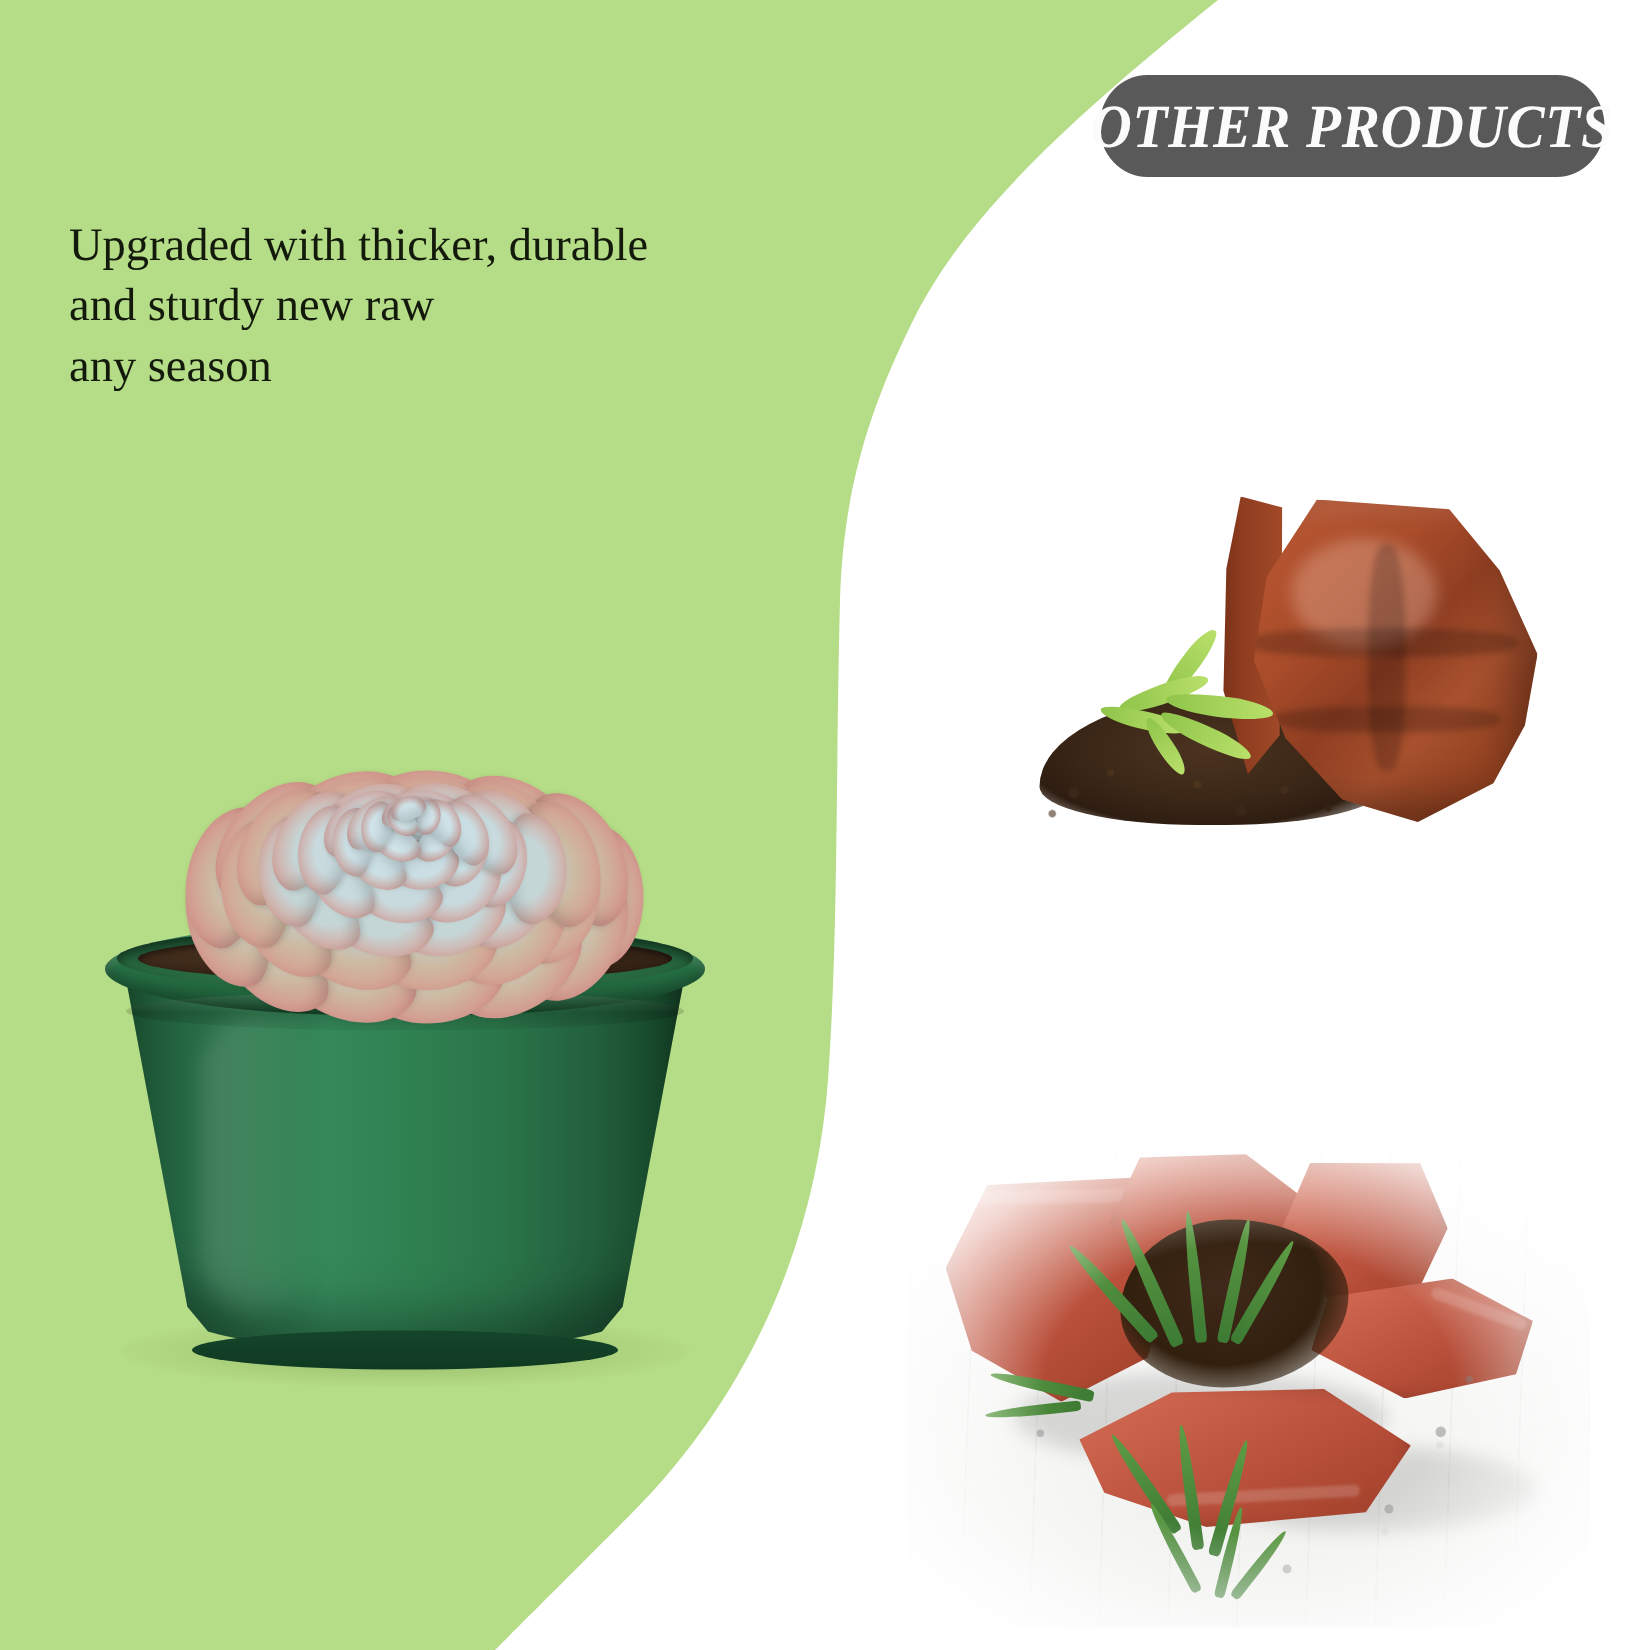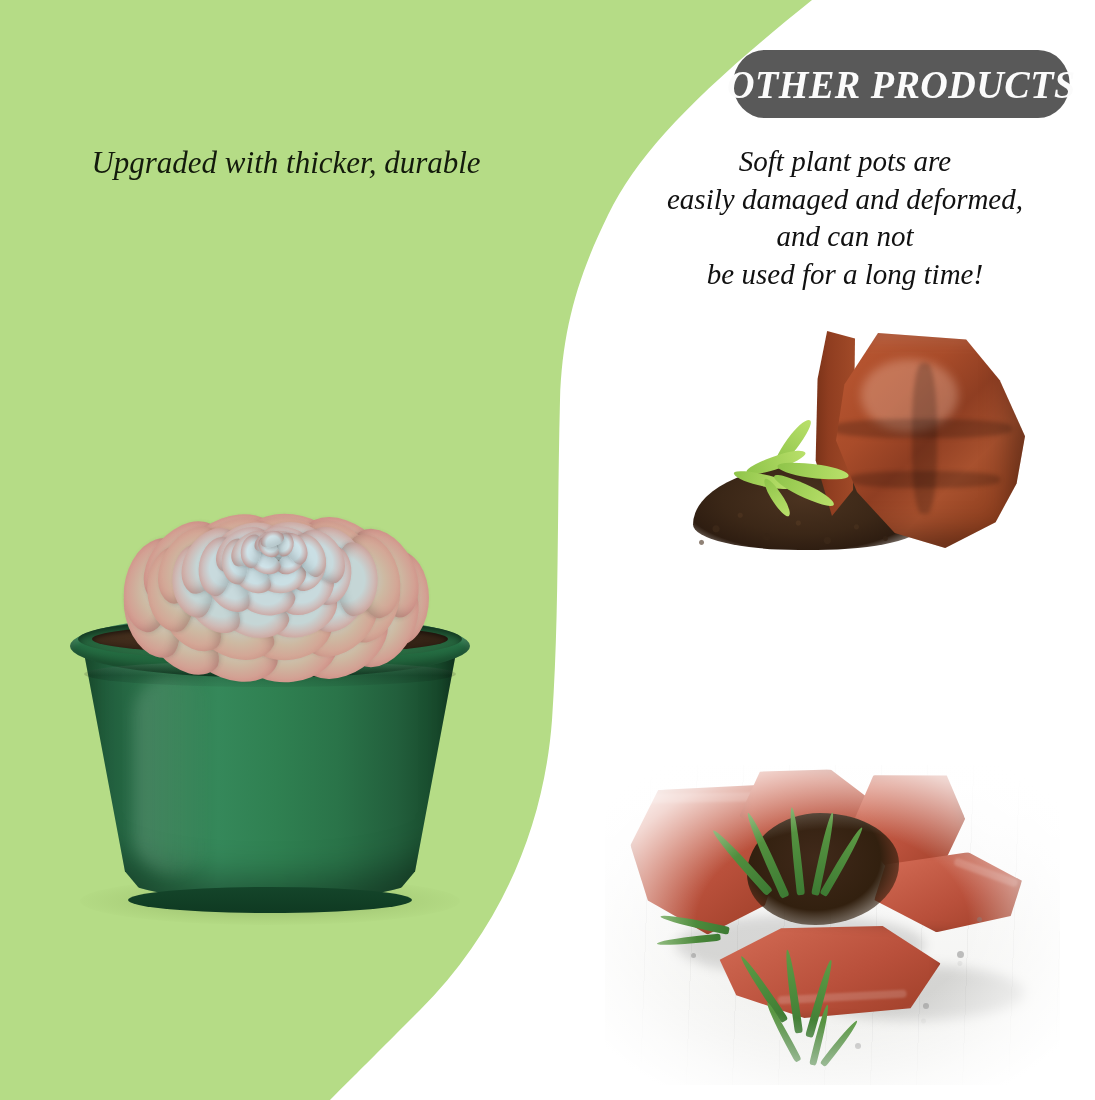--- a/index.html
+++ b/index.html
@@ -31,23 +31,21 @@
     left:733px;top:50px;width:362px;height:68px;
     background:#595959;border-radius:34px;
     color:#fbfbfb;font-size:41px;
     transform:scaleX(.93);transform-origin:left center;
   }
   #badge-other .btxt{transform:scaleX(1.0);display:block;}
 
   
   .para{
     position:absolute;
-    font-style:italic;
     color:#14180f;
-    text-align:center;
     line-height:1.30;
   }
   #para-left{left:46px;top:143px;width:480px;font-size:31px;color:#131a0c;}
   #para-right-top{left:630px;top:143px;width:430px;font-size:29px;color:#111111;}
   #para-right-bottom{left:640px;top:660px;width:415px;font-size:29px;color:#111111;}
   .para .ln{display:block;}
 
   
   #plant-scene{position:absolute;left:40px;top:430px;width:470px;height:520px;}
 
@@ -368,25 +366,21 @@
     <div class="wood-mask"></div>
   </div>
 
 
   <div class="badge" id="badge-other">
     <span class="btxt">OTHER PRODUCTS</span>
   </div>
 
   <div class="para" id="para-left">
     <span class="ln">Upgraded with thicker, durable</span>
-  </div>
-
-  <div class="para" id="para-right-top">
-    <span class="ln">Soft plant pots are</span>
-    <span class="ln">easily damaged and deformed,</span>
-    <span class="ln">and can not</span>
-    <span class="ln">be used for a long time!</span>
-  </div>
+    <span class="ln">and sturdy new raw</span>
+    <span class="ln">any season</span>
+  </div>
+
 
   <div class="para" id="para-right-bottom">
   </div>
 
 </div>
 
 </body></html>

